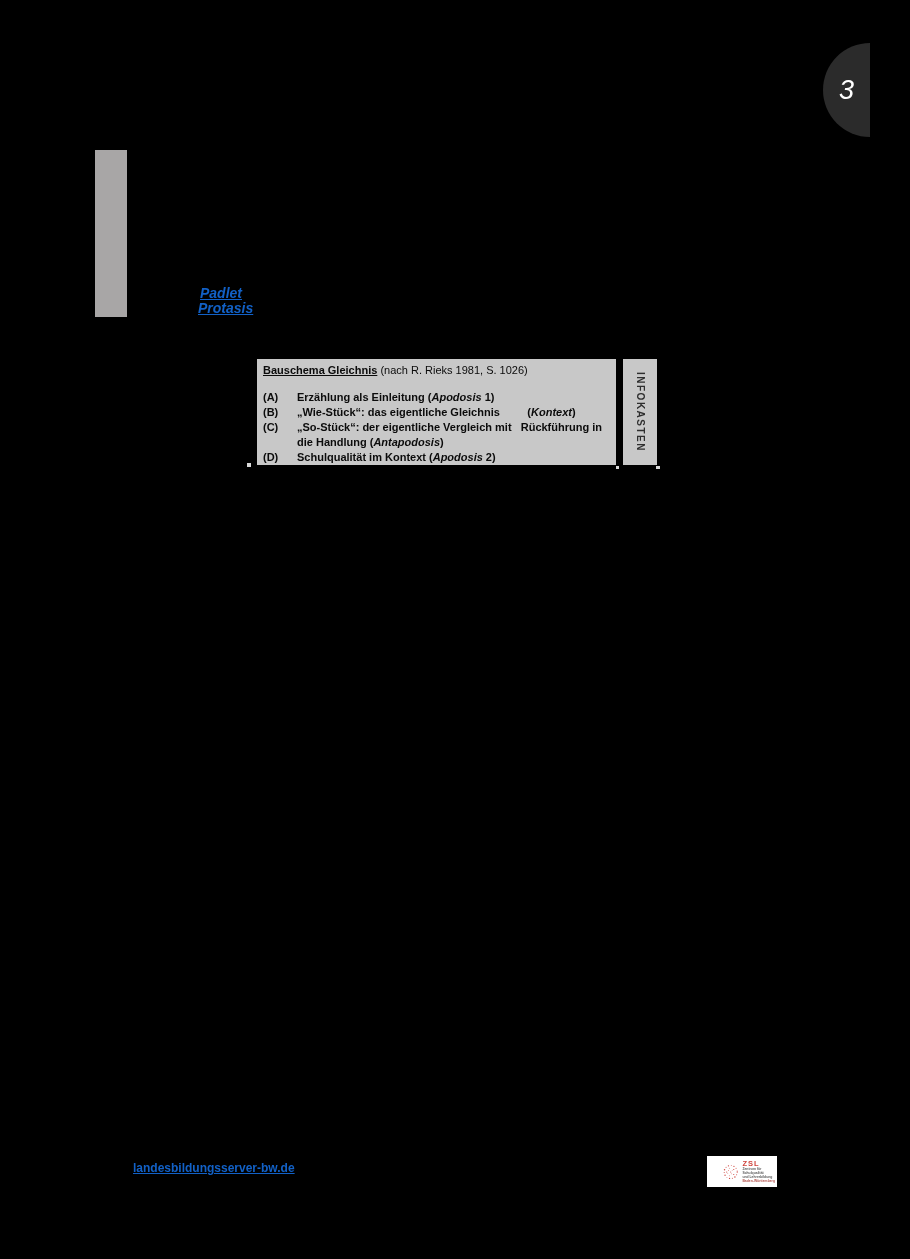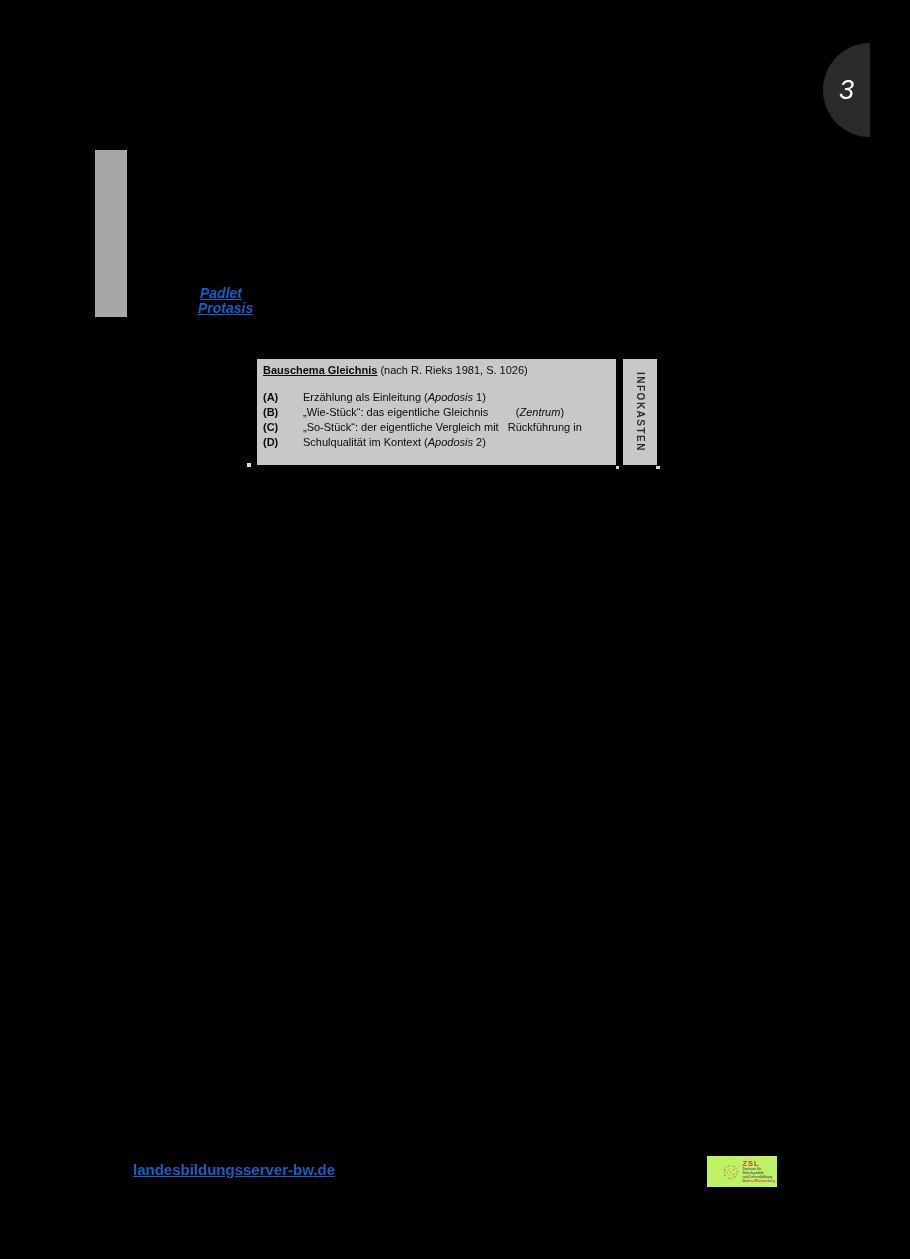--- a/index.html
+++ b/index.html
@@ -31,21 +31,21 @@
   .infobox{
     position:absolute;left:256px;top:358px;width:361px;height:108px;box-sizing:border-box;
     background:var(--boxgray,#c8c8c8);border:1.5px solid #000;padding:4px 6px 0 6px;
     color:#0b0b0b;font-size:11px;line-height:15px;font-weight:bold;
   }
   .ib-header{white-space:nowrap;margin-bottom:12px;}
   .ib-title{font-weight:bold;text-decoration:underline;}
   .ib-title-rest{font-weight:normal;}
   .ib-row{display:flex;}
   .ib-label{flex:none;width:34px;font-weight:bold;}
-  .ib-text{white-space:pre;font-weight:normal;margin-left:6px;}
+  .ib-text{white-space:pre;font-weight:bold;}
   .ib-text .it{font-style:italic;}
 
   
   .info-tab{
     position:absolute;left:622px;top:358px;width:36px;height:108px;box-sizing:border-box;
     background:var(--boxgray,#c8c8c8);border:1.5px solid #000;
     display:flex;align-items:center;justify-content:center;
   }
   .info-tab span{
     writing-mode:vertical-rl;font-weight:bold;font-size:10px;letter-spacing:1.5px;color:#2e2e2e;
@@ -53,24 +53,24 @@
 
   
   .handle{position:absolute;background:#d9d9d9;}
   .h1{left:247px;top:463px;width:4px;height:4px;}
   .h2{left:616px;top:466px;width:3px;height:3px;}
   .h3{left:656px;top:466px;width:4px;height:3px;}
 
   
   a.footer-link{
     position:absolute;left:133px;top:1161px;color:var(--blue,#1261c7);
-    font-weight:bold;font-size:15px;text-decoration:underline;white-space:nowrap;
+    font-weight:bold;font-size:12px;text-decoration:underline;white-space:nowrap;
   }
   .zsl-logo{
-    position:absolute;left:707px;top:1156px;width:70px;height:31px;background:#bef264;
+    position:absolute;left:707px;top:1156px;width:70px;height:31px;background:#ffffff;
     display:flex;align-items:center;padding:0 2px 0 15px;box-sizing:border-box;
   }
   .zsl-text{margin-left:3px;line-height:1;}
   .zsl-abbr{color:var(--zslred,#cf443d);font-weight:bold;font-size:7.5px;letter-spacing:1px;display:block;margin-bottom:1px;}
   .zsl-sub{display:block;font-size:3.4px;line-height:3.8px;color:#5a5a5a;font-weight:bold;}
   .zsl-sub.red{color:#b5544e;}
 </style>
 </head>
 <body>
 
@@ -90,25 +90,29 @@
     <div class="ib-header">
       <span class="ib-title">Bauschema Gleichnis</span><span class="ib-title-rest"> (nach R. Rieks 1981, S. 1026)</span>
     </div>
     <div>
         <div class="ib-row">
           <span class="ib-label">(A)</span>
           <span class="ib-text"><span>Erzählung als Einleitung (</span><span class="it">Apodosis</span><span> 1)</span></span>
         </div>
         <div class="ib-row">
           <span class="ib-label">(B)</span>
-          <span class="ib-text"><span>„Wie-Stück“: das eigentliche Gleichnis&nbsp;&nbsp;&nbsp;&nbsp;&nbsp;&nbsp;&nbsp;&nbsp;&nbsp;(</span><span class="it">Zentrum</span><span>)</span></span>
+          <span class="ib-text"><span>„Wie-Stück“: das eigentliche Gleichnis&nbsp;&nbsp;&nbsp;&nbsp;&nbsp;&nbsp;&nbsp;&nbsp;&nbsp;(</span><span class="it">Kontext</span><span>)</span></span>
         </div>
         <div class="ib-row">
           <span class="ib-label">(C)</span>
           <span class="ib-text"><span>„So-Stück“: der eigentliche Vergleich mit&nbsp;&nbsp;&nbsp;Rückführung in</span></span>
+        </div>
+        <div class="ib-row">
+          <span class="ib-label"></span>
+          <span class="ib-text"><span>die Handlung (</span><span class="it">Antapodosis</span><span>)</span></span>
         </div>
         <div class="ib-row">
           <span class="ib-label">(D)</span>
           <span class="ib-text"><span>Schulqualität im Kontext (</span><span class="it">Apodosis</span><span> 2)</span></span>
         </div>
       </div>
   </div>
 
   <div class="info-tab">
     <span>INFOKASTEN</span>

